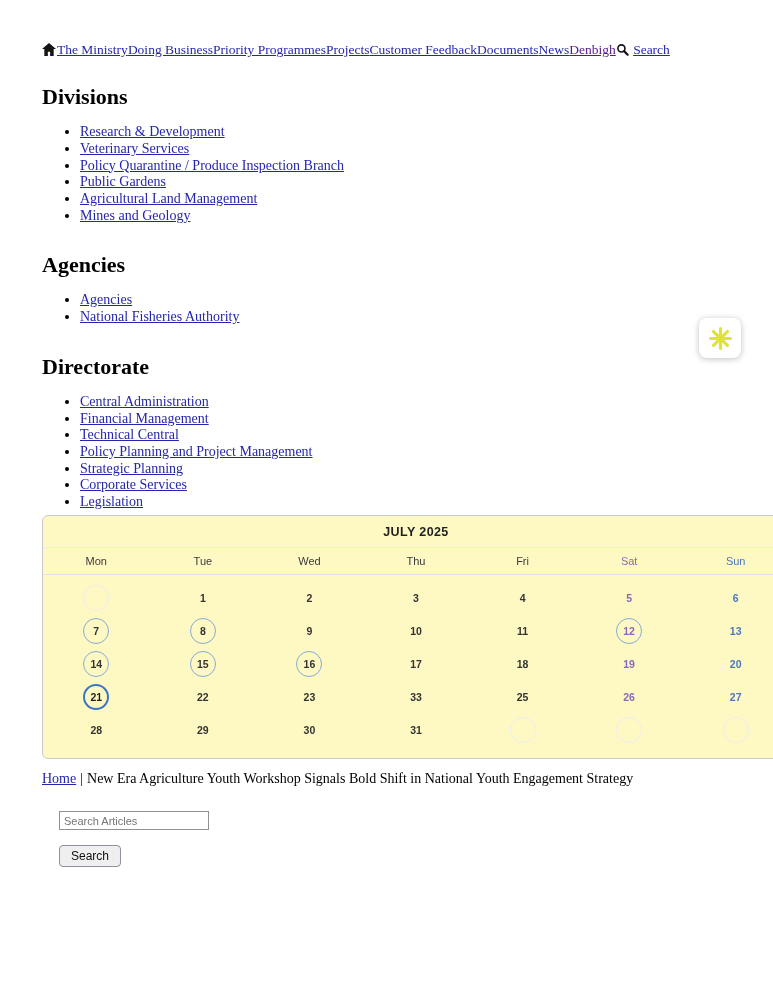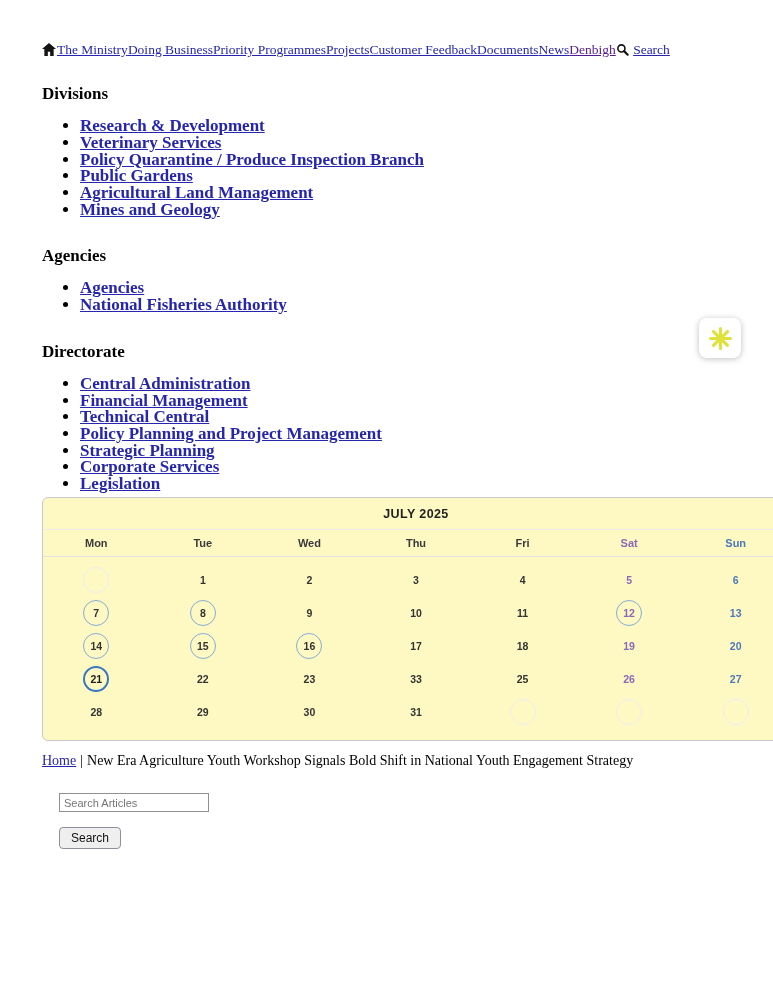--- a/index.html
+++ b/index.html
@@ -26,30 +26,29 @@
     text-decoration: underline;
     cursor: pointer;
   }
   .topnav a.visited { color: var(--visited-link, #551A8B); }
   .icon-inline { display: inline-block; vertical-align: -2px; margin-right: 1px; color: #141414; }
   .search-link { text-decoration: none !important; }
   .search-link .search-word { text-decoration: underline; }
 
   
   h2.section-heading {
-    font-size: 17px;
+    font-size: 22px;
     font-weight: bold;
     margin: 28px 0 14px 0;
     color: #000;
   }
   h2.section-heading:first-of-type { margin-top: 24px; }
   ul.section-list {
     margin: 0; padding: 0 0 0 38px;
-    font-size: 17px;
-    font-weight: bold;
+    font-size: 14px;
   }
   ul.section-list li { line-height: 16.7px; }
   ul.section-list a {
     color: var(--link, #2525ad);
     text-decoration: underline;
     cursor: pointer;
   }
 
   
   .calendar {
@@ -72,21 +71,21 @@
   }
   .cal-days {
     display: grid;
     grid-template-columns: repeat(7, 1fr);
     padding: 7px 0;
     border-bottom: 1px solid #e2e2e2;
   }
   .cal-day {
     text-align: center;
     font-size: 11px;
-    font-weight: 700;
+    font-weight: 400;
     color: #3a3a3a;
   }
   .cal-day.sat { color: var(--sat, #8a68b8); }
   .cal-day.sun { color: var(--sun, #4b77bb); }
   .cal-grid { padding: 7px 0 11px 0; }
   .cal-row { display: grid; grid-template-columns: repeat(7, 1fr); }
   .cal-cell { display: flex; align-items: center; justify-content: center; height: 33px; }
   .day-circle {
     width: 26px; height: 26px;
     border-radius: 50%;

